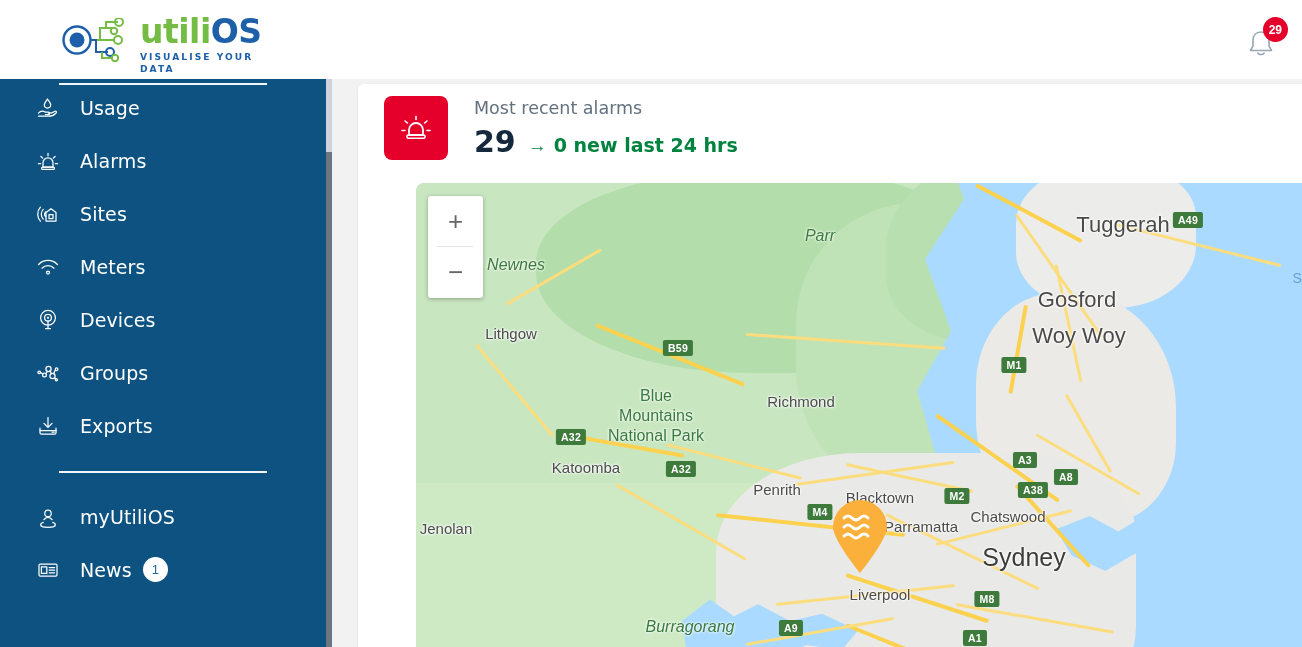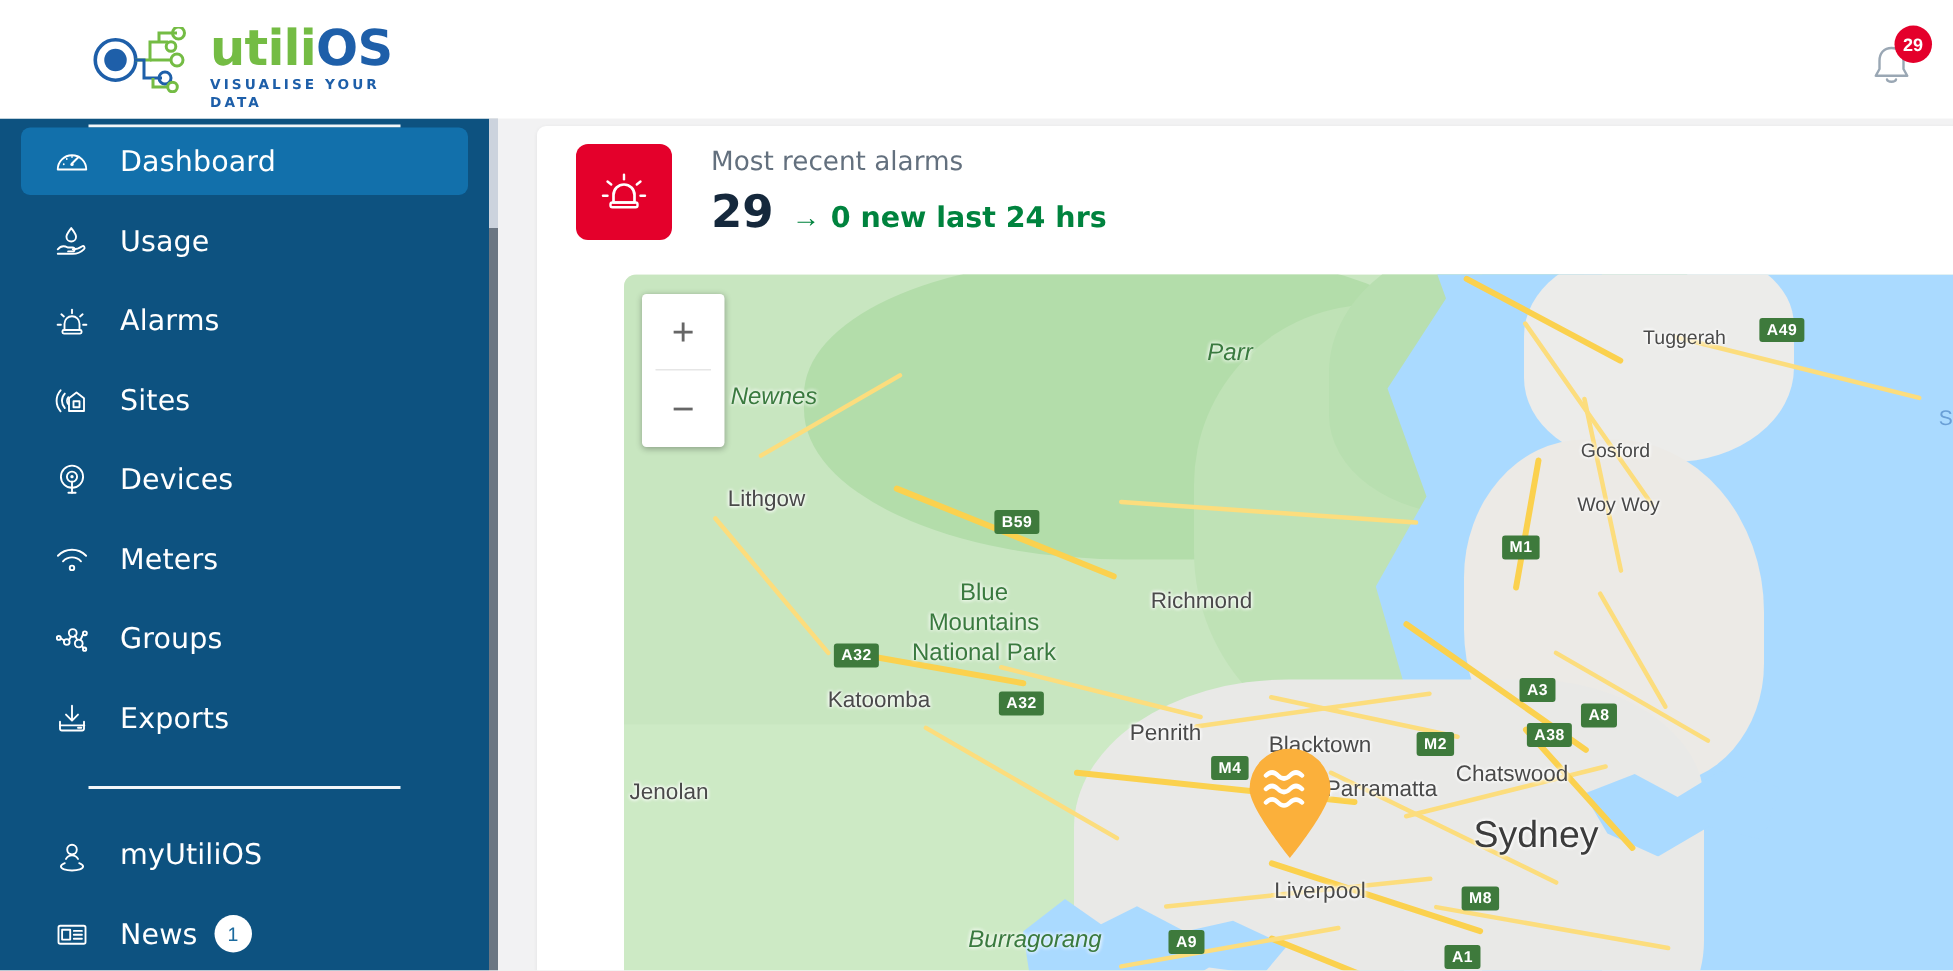--- a/index.html
+++ b/index.html
@@ -197,21 +197,21 @@
   .road.thin { height: 3px; background: #fcdd7d; }
 
   .map-label {
     position: absolute; white-space: nowrap;
     font-family: "Liberation Sans", sans-serif;
     transform: translate(-50%, -50%);
     pointer-events: none;
   }
   .lbl-city { color: #4a4a4a; font-size: 15px; text-shadow: 0 0 3px #fff, 0 0 3px #fff, 0 0 2px #fff; }
   .lbl-city.big { font-size: 25px; font-weight: 500; color: #3c3c3c; }
-  .lbl-city.med { font-size: 13px; }
+  .lbl-city.med { font-size: 22px; }
   .lbl-park { color: #3a7a3f; font-size: 15px; text-shadow: 0 0 3px #fff, 0 0 3px #fff; }
   .lbl-park.bold { font-weight: 500; font-size: 16px; }
   .lbl-park.it { font-style: italic; font-size: 16px; }
   .lbl-water { color: #6a9fd6; font-size: 14px; letter-spacing: 2px; }
   .shield {
     position: absolute; transform: translate(-50%,-50%);
     background: #3e7a3c; color: #fff; font-size: 10.5px; font-weight: 700;
     padding: 2px 5px; border-radius: 2px; letter-spacing: 0.3px;
     font-family: "Liberation Sans", sans-serif;
   }
@@ -272,33 +272,20 @@
         <path d="M12 25 C12.5 27 17.5 27 18 25" fill="none" stroke="#9aa7b4" stroke-width="1.6" stroke-linecap="round"></path>
       </svg>
       <div class="bell-badge">29</div>
     </div>
   </div>
 
   <nav class="sidebar">
     <div class="sb-divider top"></div>
 
     <div class="sb-list" id="sb-primary">
-        <div class="sb-item active">
-          <span class="sb-icon">
-            <svg width="26" height="26" viewBox="0 0 26 26" fill="none" stroke="#ffffff" stroke-width="1.25" stroke-linecap="round" stroke-linejoin="round">
-              <path d="M3.5 18 a9.5 9.5 0 0 1 19 0 z" fill="none"></path>
-              <path d="M13 14 l4.5 -4.5"></path>
-              <circle cx="13" cy="14.6" r="1.1" fill="#fff" stroke="none"></circle>
-              <circle cx="7.5" cy="14.5" r=".6" fill="#fff" stroke="none"></circle>
-              <circle cx="9.5" cy="11" r=".6" fill="#fff" stroke="none"></circle>
-              <circle cx="13" cy="9.6" r=".6" fill="#fff" stroke="none"></circle>
-            </svg>
-          </span>
-          <span class="sb-label">Dashboard</span>
-        </div>
         <div class="sb-item">
           <span class="sb-icon">
             <svg width="26" height="26" viewBox="0 0 26 26" fill="none" stroke="#ffffff" stroke-width="1.25" stroke-linecap="round" stroke-linejoin="round">
               <path d="M12.5 4 c-2 2.8 -3.2 4.2 -3.2 5.8 a3.2 3.2 0 0 0 6.4 0 C15.7 8.2 14.5 6.8 12.5 4 z"></path>
               <path d="M3.5 18.2 c2-2.4 4.6-2.4 6.6-1.2 h3.3 a1.3 1.3 0 0 1 0 2.6 h-3"></path>
               <path d="M13.5 18.2 c2.6 0 4.4-0.6 6-1.8 1.4-1 2.6 0.6 1.4 1.8 -2 2-4.5 3-7.5 3 H3.5"></path>
             </svg>
           </span>
           <span class="sb-label">Usage</span>
         </div>
@@ -324,38 +311,38 @@
               <path d="M8.2 8.4 a7 7 0 0 0 0 9.6"></path>
               <path d="M5.4 6.2 a10.5 10.5 0 0 0 0 14"></path>
               <path d="M10.6 10.8 a3.6 3.6 0 0 0 0 4.8"></path>
             </svg>
           </span>
           <span class="sb-label">Sites</span>
         </div>
         <div class="sb-item">
           <span class="sb-icon">
             <svg width="26" height="26" viewBox="0 0 26 26" fill="none" stroke="#ffffff" stroke-width="1.25" stroke-linecap="round" stroke-linejoin="round">
+              <path d="M3.6 10.5 a13 13 0 0 1 18.8 0"></path>
+              <path d="M7 14.2 a8.2 8.2 0 0 1 12 0"></path>
+              <circle cx="13" cy="18.6" r="1.5"></circle>
+            </svg>
+          </span>
+          <span class="sb-label">Meters</span>
+        </div>
+        <div class="sb-item">
+          <span class="sb-icon">
+            <svg width="26" height="26" viewBox="0 0 26 26" fill="none" stroke="#ffffff" stroke-width="1.25" stroke-linecap="round" stroke-linejoin="round">
               <circle cx="13" cy="10.8" r="7.4"></circle>
               <circle cx="13" cy="10.8" r="3.4"></circle>
               <circle cx="13" cy="10.8" r="1.1" fill="#fff" stroke="none"></circle>
               <path d="M13 14.2 V21.5"></path>
               <path d="M10.6 21.5 h4.8"></path>
             </svg>
           </span>
           <span class="sb-label">Devices</span>
-        </div>
-        <div class="sb-item">
-          <span class="sb-icon">
-            <svg width="26" height="26" viewBox="0 0 26 26" fill="none" stroke="#ffffff" stroke-width="1.25" stroke-linecap="round" stroke-linejoin="round">
-              <path d="M3.6 10.5 a13 13 0 0 1 18.8 0"></path>
-              <path d="M7 14.2 a8.2 8.2 0 0 1 12 0"></path>
-              <circle cx="13" cy="18.6" r="1.5"></circle>
-            </svg>
-          </span>
-          <span class="sb-label">Meters</span>
         </div>
         <div class="sb-item">
           <span class="sb-icon">
             <svg width="26" height="26" viewBox="0 0 26 26" fill="none" stroke="#ffffff" stroke-width="1.25" stroke-linecap="round" stroke-linejoin="round">
               <circle cx="13.5" cy="9" r="2.6"></circle>
               <circle cx="17.5" cy="16" r="2.6"></circle>
               <circle cx="9.5" cy="15" r="1.9"></circle>
               <circle cx="4.2" cy="12.3" r="1.3"></circle>
               <circle cx="21.6" cy="9.2" r="1.3"></circle>
               <circle cx="21.4" cy="19.8" r="1.1"></circle>

